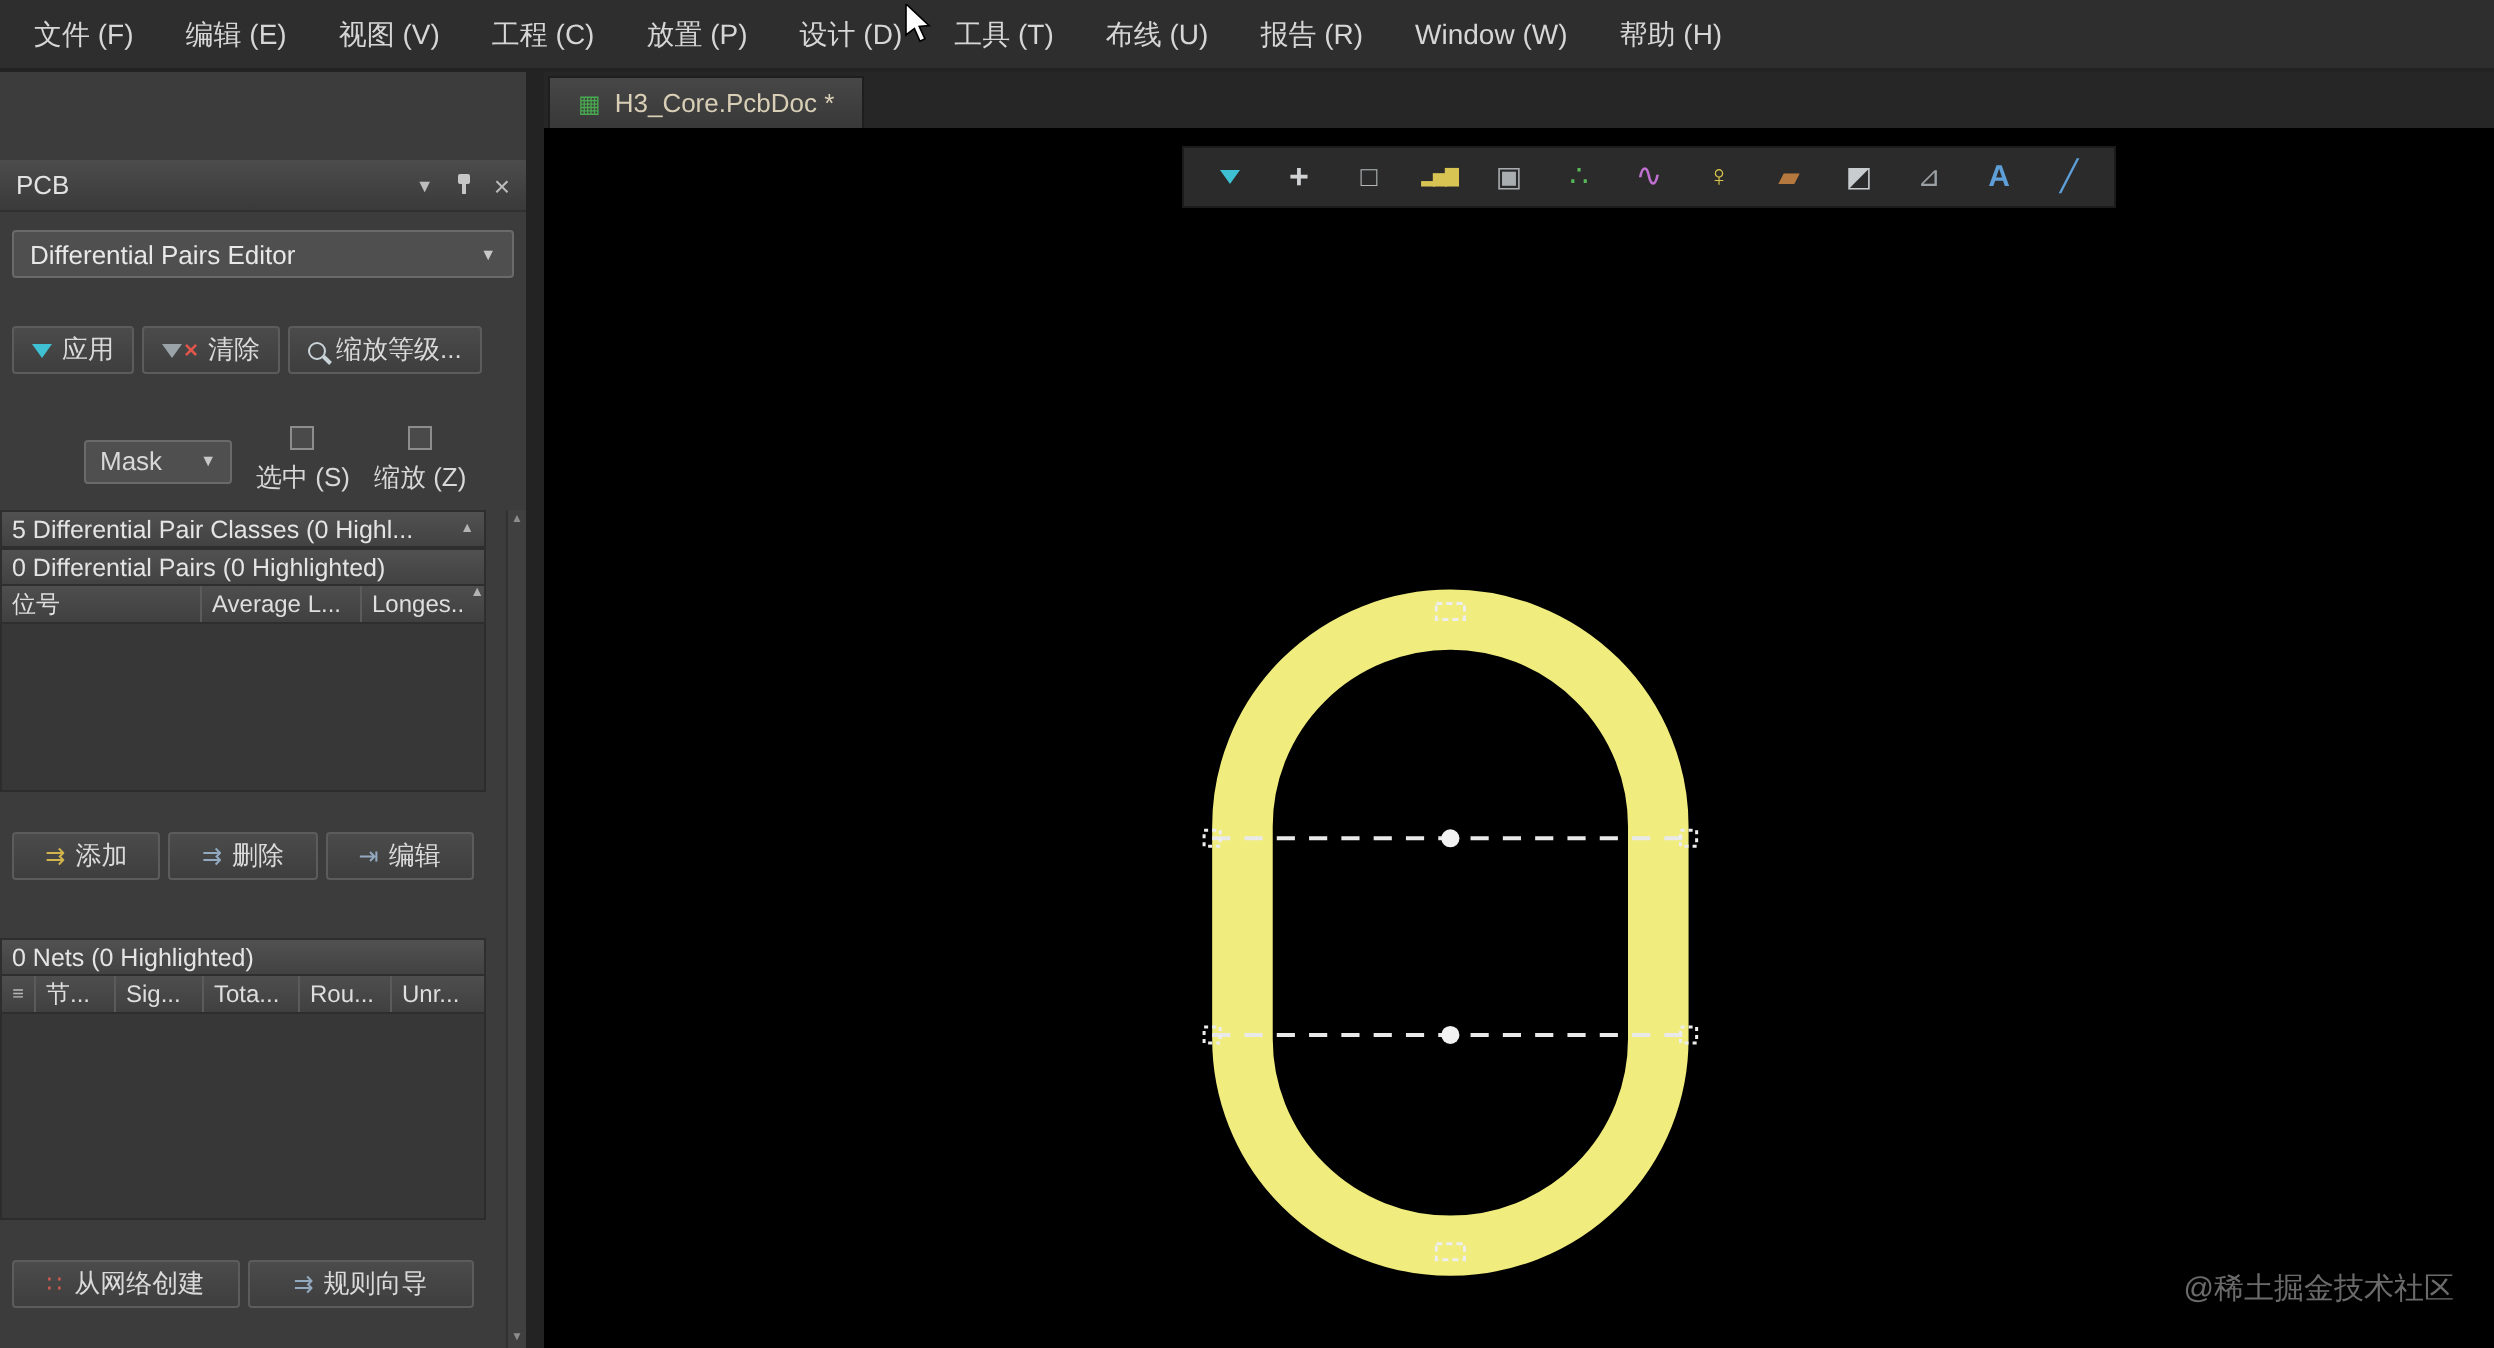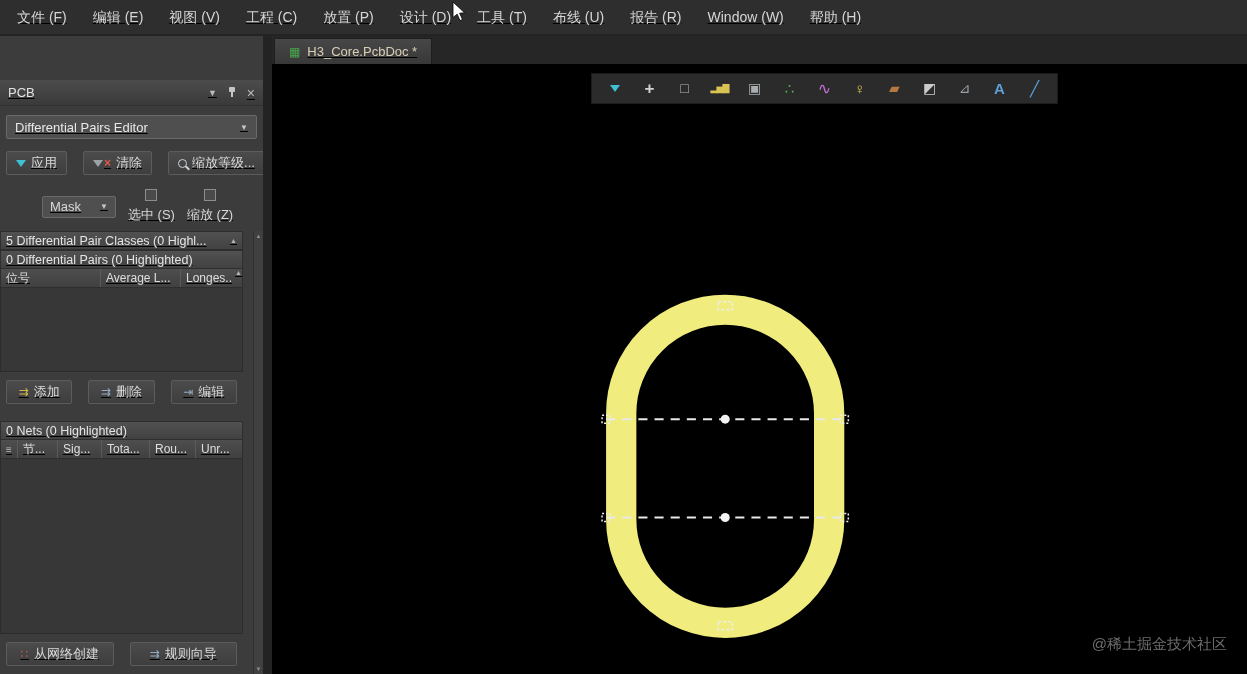--- a/index.html
+++ b/index.html
@@ -1,18 +1,18 @@
 <!DOCTYPE html>
 <html><head>
 <meta charset="utf-8">
 <style>
   * { box-sizing: border-box; margin: 0; padding: 0; }
   html,body { width:1247px; height:674px; overflow:hidden; background:#000;
     font-family:"Liberation Sans", sans-serif; }
-  .app { width:100%; height:100%; display:flex; flex-direction:column; position:relative;text-decoration:underline; }
+  .app { width:100%; height:100%; display:flex; flex-direction:column; position:relative; }
 
   
   .menubar { height:36px; flex:none; background:#2e2e2e; border-bottom:2px solid #232323;
     display:flex; align-items:stretch; color:#d6d6d6; font-size:14px; padding-left:4px; }
   .menu-item { padding:0 13px; line-height:34px; white-space:nowrap; cursor:default; }
 
   .main { flex:1; display:flex; min-height:0; }
 
   
   .panel { width:272px; flex:none; background:#3c3c3c; border-right:9px solid #232323;
@@ -28,21 +28,21 @@
     background:#c6c6c6; border-radius:1px; }
   .ph-pin::after { content:""; position:absolute; left:5.5px; top:6px; width:1.5px; height:5px;
     background:#c6c6c6; }
 
   .editor-select { margin:9px 6px 4px; height:24px; flex:none; background:#4f4f4f;
     border:1px solid #6a6a6a; border-radius:2px; display:flex; align-items:center;
     padding:0 8px; font-size:13px; color:#e8e8e8; }
   .editor-select .lbl { flex:1; }
   .dd-arrow { font-size:8px; color:#c8c8c8; }
 
-  .btn-row { display:flex; gap:16px; margin:8px 6px; flex:none; }
+  .btn-row { display:flex; gap:4px; margin:20px 6px; flex:none; }
   .pbtn { height:24px; background:linear-gradient(#4b4b4b,#3e3e3e); border:1px solid #5c5c5c;
     border-radius:2px; color:#dadada; font-size:13px; display:flex; align-items:center;
     gap:5px; padding:0 9px; white-space:nowrap; cursor:default; }
   .btn-row.small .pbtn, .btn-row.bottom .pbtn { flex:1; justify-content:center; }
 
   .funnel { display:inline-block; width:0; height:0; border-left:5px solid transparent;
     border-right:5px solid transparent; border-top:7px solid #3fc1d4; }
   .funnel.gray { border-top-color:#9aa4a8; }
   .redx { color:#e0564a; font-weight:bold; font-size:12px; margin-left:-4px; }
   .mag { width:9px; height:9px; border:1.5px solid #c9d4d8; border-radius:50%;

